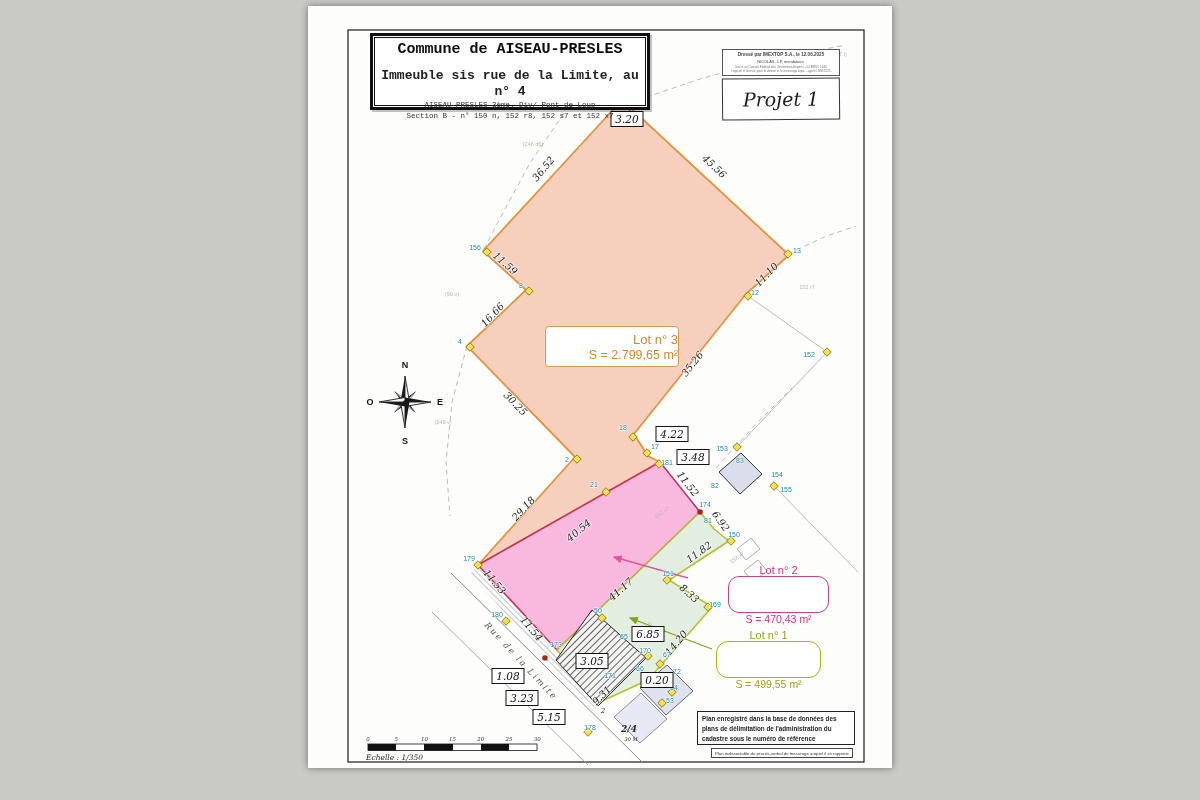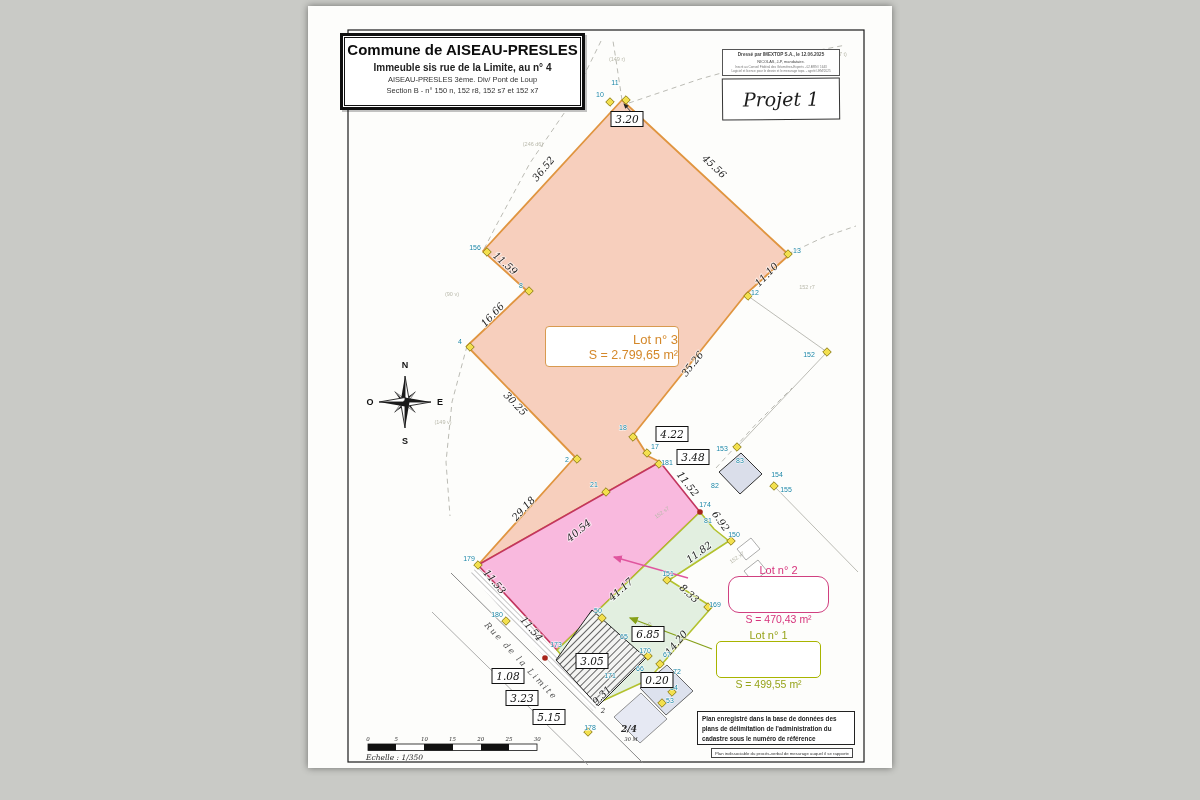--- a/index.html
+++ b/index.html
@@ -5,47 +5,47 @@
   html,body{margin:0;padding:0;}
   body{width:1200px;height:800px;overflow:hidden;background:#c9cac6;
        font-family:"Liberation Sans",sans-serif;}
   .stage{position:relative;width:1200px;height:800px;}
   .page{position:absolute;left:308px;top:6px;width:584px;height:762px;
         background:#fdfdfb;box-shadow:0 0 7px rgba(0,0,0,.45);}
   svg{position:absolute;left:0;top:0;}
 
   
   .abs{position:absolute;box-sizing:border-box;}
-  .title-block{left:340px;top:33px;width:245px;height:77px;background:#fff;
-        border:3px solid #101010;box-shadow:2px 2px 0 rgba(20,20,20,.25);}
+  .title-block{left:370px;top:33px;width:280px;height:77px;background:#fff;
+        border:3px solid #101010;box-shadow:2px 2px 0 rgba(20,20,20,.25);font-family:Liberation Mono, monospace;}
   .title-inner{position:absolute;inset:1px;border:1px solid #101010;text-align:center;
         padding-top:3px;line-height:1.25;}
   .tb1{font-weight:bold;font-size:15px;color:#0d0d0d;}
   .tb2{font-style:italic;font-size:12.5px;color:#1a1a1a;}
-  .tb3{font-weight:bold;font-size:10px;margin-top:2px;color:#222;}
+  .tb3{font-weight:bold;font-size:13px;margin-top:8px;color:#222;}
   .tb4,.tb5{font-size:7.5px;color:#333;margin-top:1px;}
 
   .stamp-small{left:722px;top:49px;width:118px;height:27px;border:1px solid #555;
         background:#fff;text-align:center;color:#444;padding-top:2px;line-height:1.5;}
   .ss1{font-size:4.6px;font-weight:bold;}
   .ss2{font-size:3.9px;}
   .ss3,.ss4{font-size:3.1px;color:#777;}
   .stamp-project{left:722px;top:78px;width:118px;height:42px;border:1.3px solid #333;
         background:#fff;display:flex;align-items:center;justify-content:center;
         font:italic 19px "DejaVu Serif",serif;color:#1b1b1b;transform:rotate(-.6deg);}
 
   .lotbox{background:#fff;text-align:center;display:flex;flex-direction:column;
         justify-content:center;gap:1px;}
   .lot3-label{left:545px;top:326px;width:134px;height:41px;border:1px solid #d89a50;
         border-radius:4px;color:#d4882a;align-items:flex-end;}
   .lot3-label .l1{font-size:13px;} .lot3-label .l2{font-size:12.5px;}
   .lot2-label{left:728px;top:576px;width:101px;height:37px;border:1.3px solid #d04080;
         border-radius:11px;color:#d6337c;}
   .lot1-label{left:716px;top:641px;width:105px;height:37px;border:1.3px solid #a8b400;
-        border-radius:5px;color:#96a31a;}
+        border-radius:12px;color:#96a31a;}
   .lot2-label .l1,.lot1-label .l1{font-size:11px;}
   .lot2-label .l2,.lot1-label .l2{font-size:10.5px;margin-top:36px;}
 
   .note-big{left:697px;top:711px;width:158px;height:34px;border:1px solid #222;
         background:#fff;font-size:6.3px;font-weight:bold;color:#222;line-height:1.55;
         padding:2px 4px;}
   .note-small{left:711px;top:748px;width:142px;height:10px;border:1px solid #444;
         background:#fff;font-size:4.3px;color:#333;display:flex;align-items:center;
         justify-content:center;}
 

